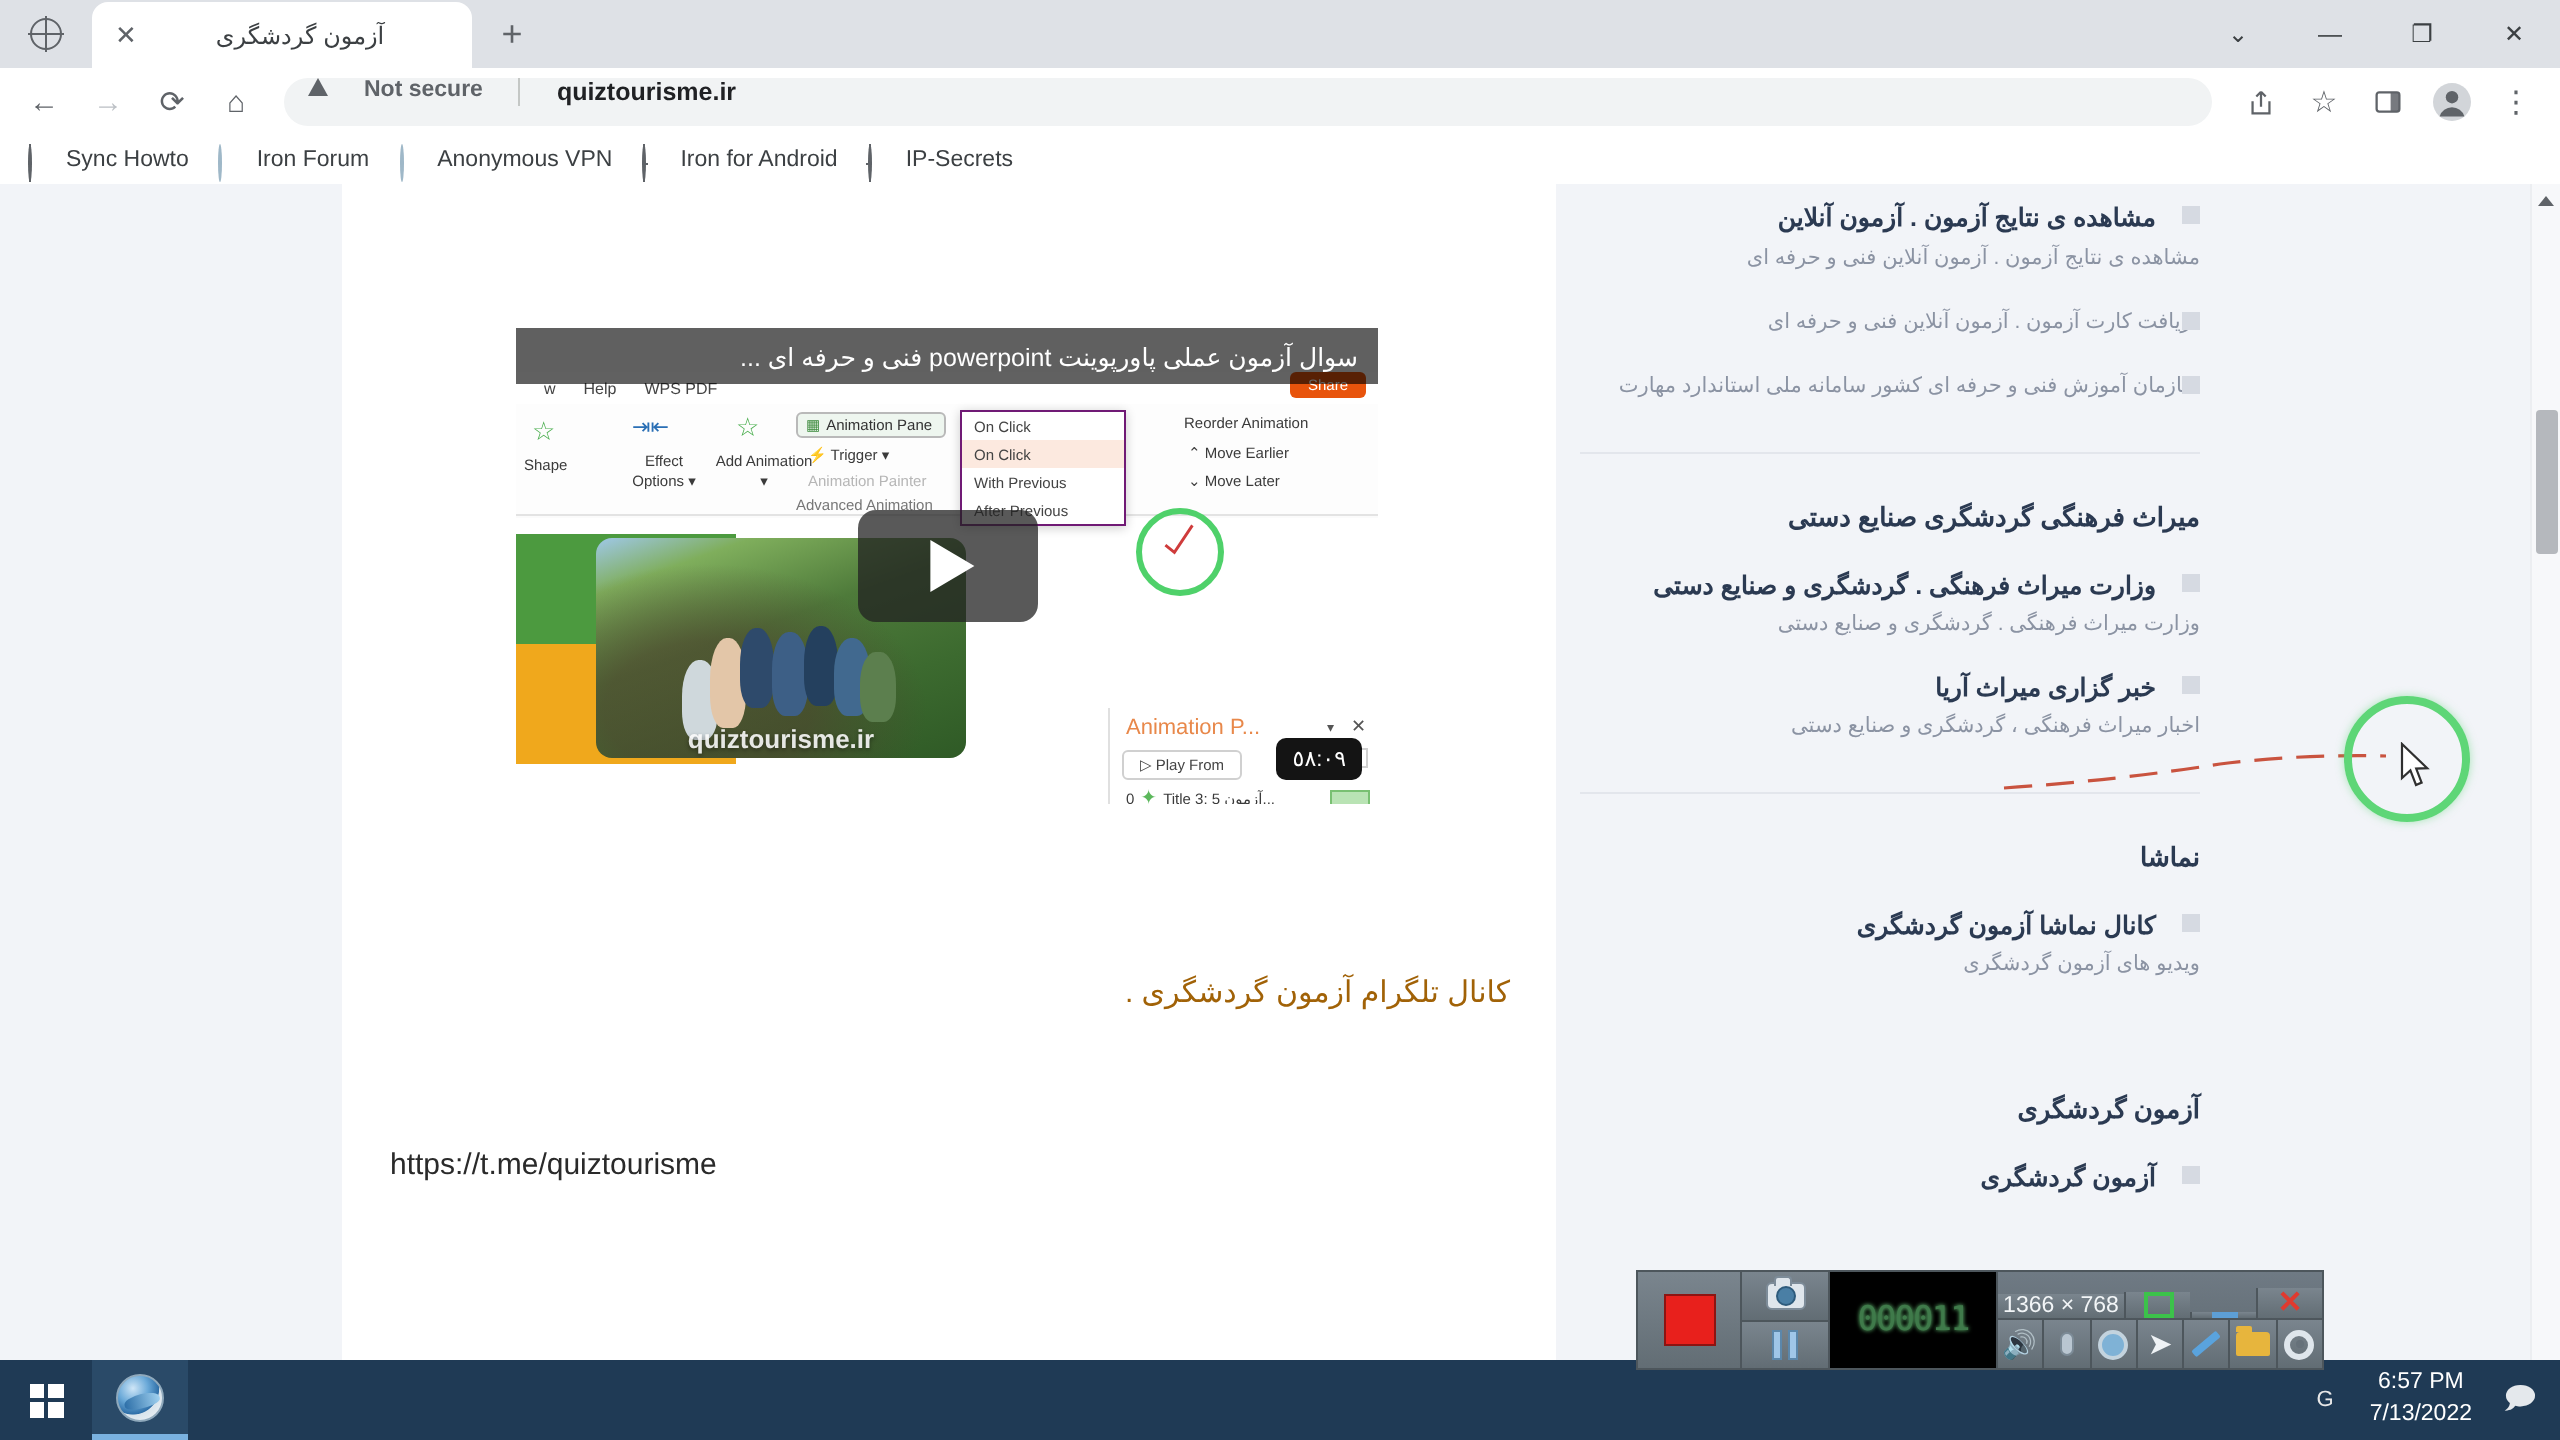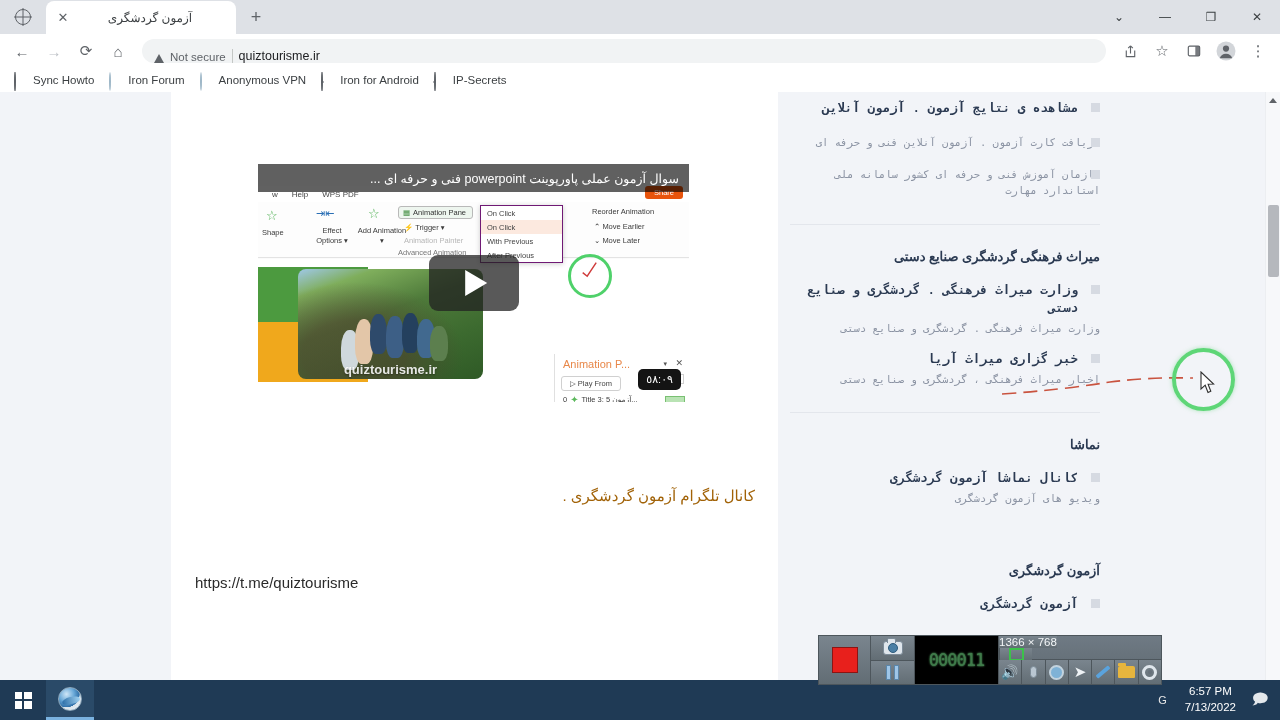--- a/index.html
+++ b/index.html
@@ -66,22 +66,22 @@
     background:#ffffff; display:flex; align-items:center; padding:0 6px;
   }
   .tb-ico {
     width:28px; height:28px; margin:0 2px;
     display:flex; align-items:center; justify-content:center;
     color:#5f6368; font-size:15px; border-radius:50%;
   }
   .tb-ico.dim { color:#bdc1c6; }
   .omnibox {
     flex:1; height:24px; margin:0 8px; background:#f1f3f4;
-    border-radius:13px; display:flex; align-items:flex-end; padding:0 12px;
-    font-size:12.5px; color:#202124; gap:6px;
+    border-radius:13px; display:flex; align-items:flex-start; padding:0 12px;
+    font-size:12.5px; color:#202124; gap:18px;font-weight:bold;
   }
   .warn-tri {
     width:0;height:0;border-left:5px solid transparent;border-right:5px solid transparent;
     border-bottom:9px solid #5f6368; position:relative;
   }
   .notsecure { color:#5f6368; font-size:11.5px; }
   .omni-sep { width:1px; height:14px; background:#c4c7c5; }
   .omni-url { color:#202124; font-size:12.5px; }
 
   .bookmarks {
@@ -218,21 +218,21 @@
   .tg-line {
     position:absolute; left:195px; top:395px; width:560px; text-align:right;
     direction:rtl; font-size:15px; color:#a16207;
   }
   .tg-url {
     position:absolute; left:195px; top:482px; font-size:15px; color:#2a2a2a;
   }
 
   
   .sidebar { position:absolute; left:790px; top:0; width:310px; }
-  .sb-item { padding:0 0 14px 0; position:relative; direction:rtl; text-align:right;font-family:Liberation Mono, monospace; }
+  .sb-item { padding:0 0 14px 0; position:relative; direction:rtl; text-align:right; }
   .sb-title { font-size:12.5px; font-weight:bold; color:#2b3a52; padding-right:22px; line-height:1.5; }
   .sb-desc { font-size:10.5px; color:#8b93a3; padding-right:0; line-height:1.55; margin-top:2px; }
   .sb-bullet {
     position:absolute; right:0; top:3px; width:9px; height:9px; background:#d6dae2;
   }
   .sb-div { height:1px; background:#e3e6ec; margin:10px 0 24px 0; }
   .sb-head { font-size:13px; font-weight:bold; color:#2b3a52; text-align:right; direction:rtl; margin-bottom:18px; }
 
   
   .scroll-track {
@@ -309,21 +309,21 @@
     background:#dfe6ec; border-radius:2px 2px 0 0; border:1px solid #7d8c99; border-bottom:none; }
   .pause-ico { display:flex; gap:3px; }
   .pause-ico i { width:5px; height:15px; background:#9fc6e8; display:block; border:1px solid #5b87ab; }
   .rec-timer {
     width:84px; background:#000; display:flex; align-items:center; justify-content:center;
     border-right:1px solid #4d565c;
   }
   .seg { font-family:"DejaVu Sans Mono", monospace; font-size:17px; color:#3f7a4a;
     letter-spacing:-1px; text-shadow:0 0 2px #6dd47f; }
   .rec-right { flex:1; display:flex; flex-direction:column; }
-  .rr-top { height:24px; display:flex; align-items:flex-start; border-bottom:1px solid #4d565c;flex-direction:column; }
+  .rr-top { height:24px; display:flex; align-items:flex-end; border-bottom:1px solid #4d565c; }
   .rr-res { flex:1; display:flex; align-items:center; justify-content:center;
     background:linear-gradient(#7a858e,#626d74); color:#f2f5f7; font-size:11.5px; }
   .rr-btn { width:33px; display:flex; align-items:center; justify-content:center;
     background:linear-gradient(#7a858e,#626d74); border-left:1px solid #4d565c; }
   .sq-green { width:15px; height:13px; border:2px solid #3cc24a; }
   .minus { width:13px; height:3px; background:#5d9fd6; }
   .xred { color:#e03a2f; font-size:15px; font-weight:bold; line-height:1; }
   .rr-bot { flex:1; display:flex; }
   .rb-cell { flex:1; display:flex; align-items:center; justify-content:center;
     background:linear-gradient(#7a858e,#626d74); border-left:1px solid #4d565c; }
@@ -517,20 +517,21 @@
     </div>
 
     <div class="tg-line">کانال تلگرام آزمون گردشگری .</div>
     <div class="tg-url">https://t.me/quiztourisme</div>
 
     <div class="sidebar">
       <div style="padding-top:8px;">
         <div class="sb-item">
           <span class="sb-bullet"></span>
           <div class="sb-title">مشاهده ی نتایج آزمون . آزمون آنلاین</div>
+          <div class="sb-desc">مشاهده ی نتایج آزمون . آزمون آنلاین فنی و حرفه ای</div>
         </div>
         <div class="sb-item">
           <span class="sb-bullet"></span>
           <div class="sb-desc">دریافت کارت آزمون . آزمون آنلاین فنی و حرفه ای</div>
         </div>
         <div class="sb-item">
           <span class="sb-bullet"></span>
           <div class="sb-desc">سازمان آموزش فنی و حرفه ای کشور سامانه ملی استاندارد مهارت</div>
         </div>
       </div>

